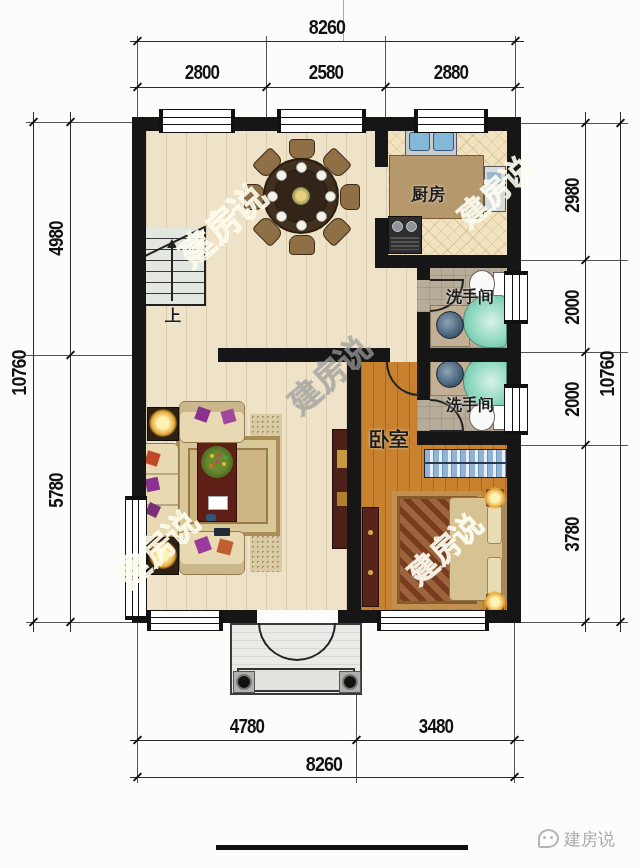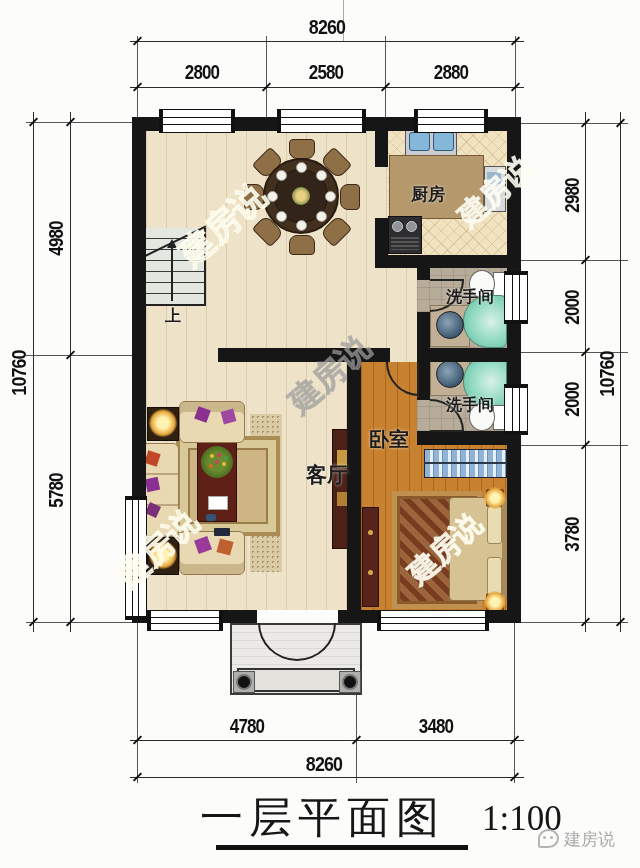--- a/index.html
+++ b/index.html
@@ -251,30 +251,27 @@
   <div class="winh" style="left:414px;top:109px;width:74px;height:24px;"></div>
   <div class="winv" style="left:125px;top:496px;width:22px;height:124px;"></div>
   <div class="winv" style="left:504px;top:271px;width:24px;height:53px;"></div>
   <div class="winv" style="left:504px;top:384px;width:24px;height:51px;"></div>
   <div class="winh" style="left:147px;top:610px;width:76px;height:21px;"></div>
   <div class="winh" style="left:377px;top:610px;width:112px;height:21px;"></div>
 
   <div class="room-label" style="left:398px;top:183px;width:60px;font-size:17px;">厨房</div>
   <div class="room-label" style="left:428px;top:287px;width:84px;font-size:16px;">洗手间</div>
   <div class="room-label" style="left:428px;top:395px;width:84px;font-size:16px;">洗手间</div>
-  <div class="room-label" style="left:287px;top:461px;width:80px;font-size:21px;">客厅</div>
   <div class="room-label" style="left:349px;top:426px;width:80px;font-size:20px;">卧室</div>
 
   <div class="wm" style="left:172px;top:202px;font-size:34px;color:rgba(236,226,170,.55);">建房说</div>
   <div class="wm" style="left:452px;top:172px;font-size:29px;color:rgba(222,228,214,.5);">建房说</div>
   <div class="wm" style="left:282px;top:353px;font-size:32px;color:rgba(130,130,130,.45);-webkit-text-stroke:1px rgba(165,165,165,.55);">建房说</div>
   <div class="wm" style="left:110px;top:527px;font-size:32px;color:rgba(236,226,170,.55);">建房说</div>
   <div class="wm" style="left:402px;top:529px;font-size:29px;color:rgba(255,255,255,.45);">建房说</div>
 
-  <div class="title-text" style="left:200px;top:789px;font-size:43px;letter-spacing:6px;">一层平面图</div>
   <div class="abs" style="left:216px;top:845px;width:252px;height:5px;background:#111;z-index:50;"></div>
-  <div class="title-text" style="left:482px;top:799px;font-size:35px;">1:100</div>
   <div class="abs" style="left:538px;top:828px;z-index:50;white-space:nowrap;">
     <span class="logo-icon"></span>
     <span style="color:#a8a8a8;font-size:17px;">建房说</span>
   </div>
 
 </div>
 
 </body></html>

